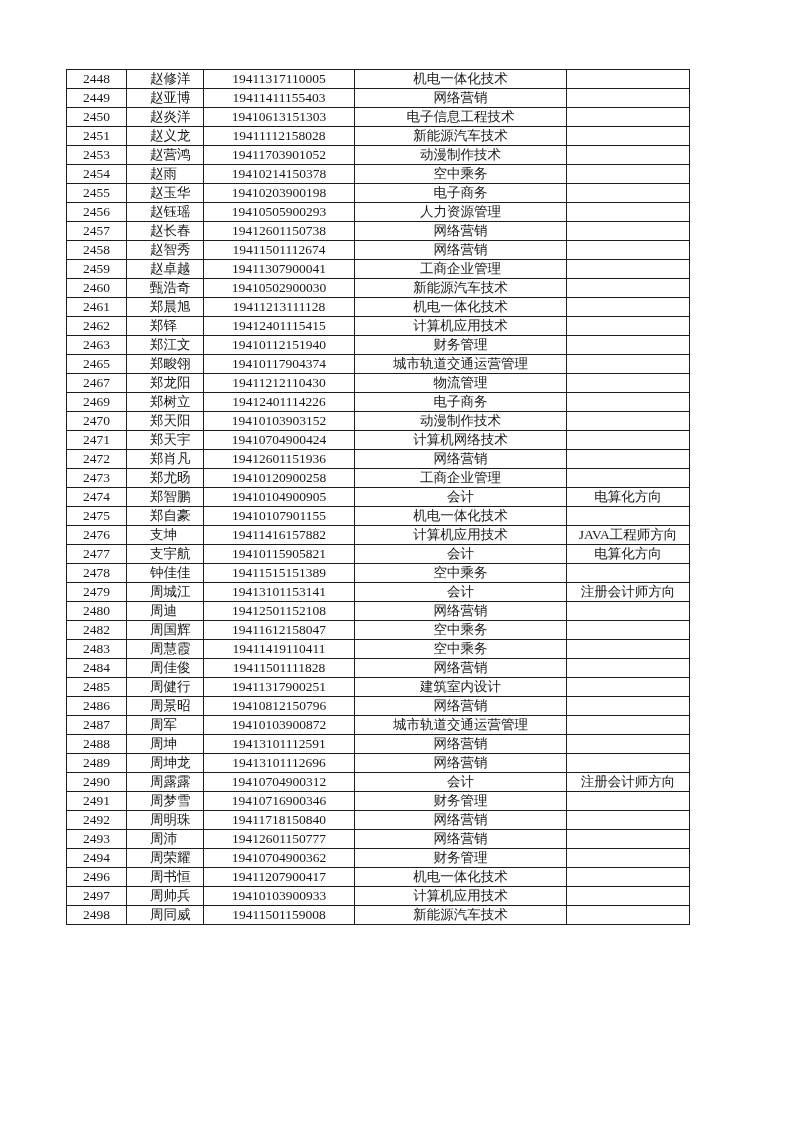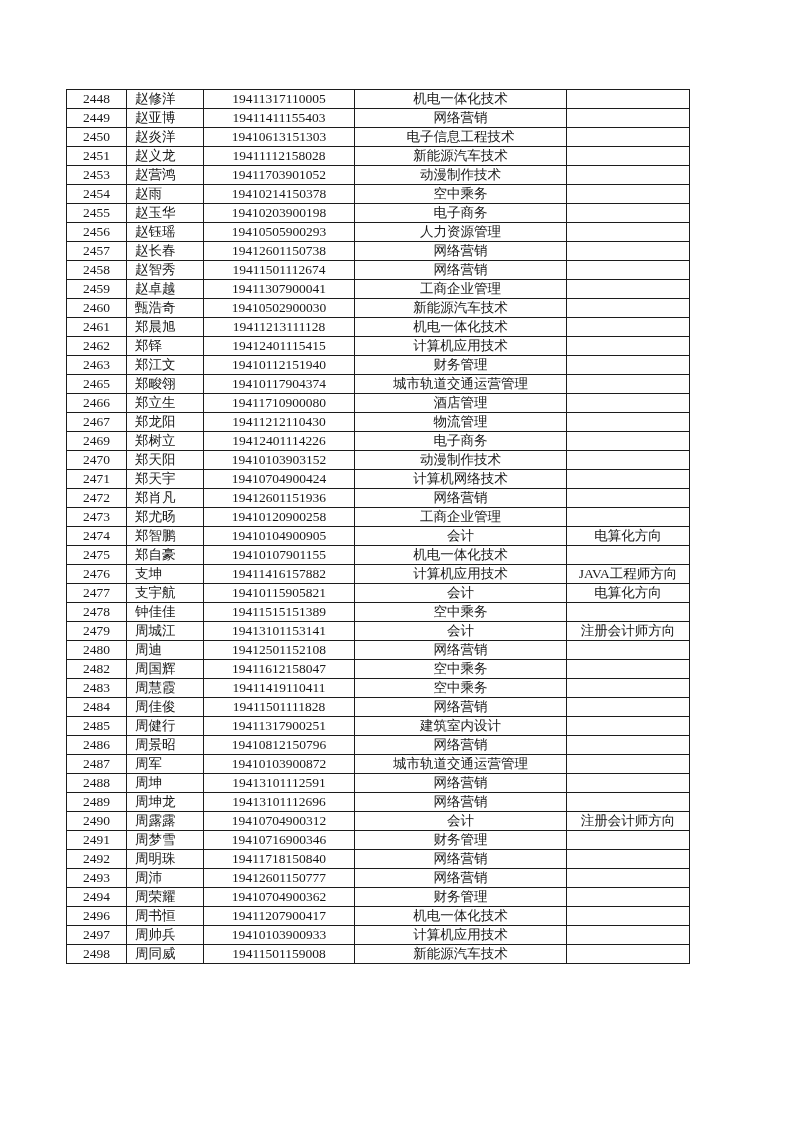--- a/index.html
+++ b/index.html
@@ -12,39 +12,39 @@
     position:relative;
     width:793px;
     height:1122px;
     background:var(--page-bg);
     overflow:hidden;
     margin:0 auto;
   }
   table.student-table{
     position:absolute;
     left:66px;
-    top:89px;
+    top:69px;
     border-collapse:collapse;
     table-layout:fixed;
   }
   table.student-table td{
     border:1px solid var(--border-color);
     height:18px;
     padding:0 2px;
     font-family:"Liberation Serif","DejaVu Serif",serif;
     font-size:13.5px;
     line-height:18px;
     color:var(--text-color);
     text-align:center;
     white-space:nowrap;
     overflow:hidden;
   }
   table.student-table td.name-cell{
     text-align:left;
-    padding-left:8px;
+    padding-left:23px;
   }
 </style>
 </head>
 <body>
 
 <div class="page">
   <table class="student-table">
     <colgroup>
       <col style="width:60px">
       <col style="width:77px">
@@ -159,27 +159,20 @@
           <td class="direction-cell"></td>
         </tr>
         <tr>
           <td class="row-number-cell">2465</td>
           <td class="name-cell">郑畯翎</td>
           <td class="student-id-cell">19410117904374</td>
           <td class="major-cell">城市轨道交通运营管理</td>
           <td class="direction-cell"></td>
         </tr>
         <tr>
-          <td class="row-number-cell">2466</td>
-          <td class="name-cell">郑立生</td>
-          <td class="student-id-cell">19411710900080</td>
-          <td class="major-cell">酒店管理</td>
-          <td class="direction-cell"></td>
-        </tr>
-        <tr>
           <td class="row-number-cell">2467</td>
           <td class="name-cell">郑龙阳</td>
           <td class="student-id-cell">19411212110430</td>
           <td class="major-cell">物流管理</td>
           <td class="direction-cell"></td>
         </tr>
         <tr>
           <td class="row-number-cell">2469</td>
           <td class="name-cell">郑树立</td>
           <td class="student-id-cell">19412401114226</td>

